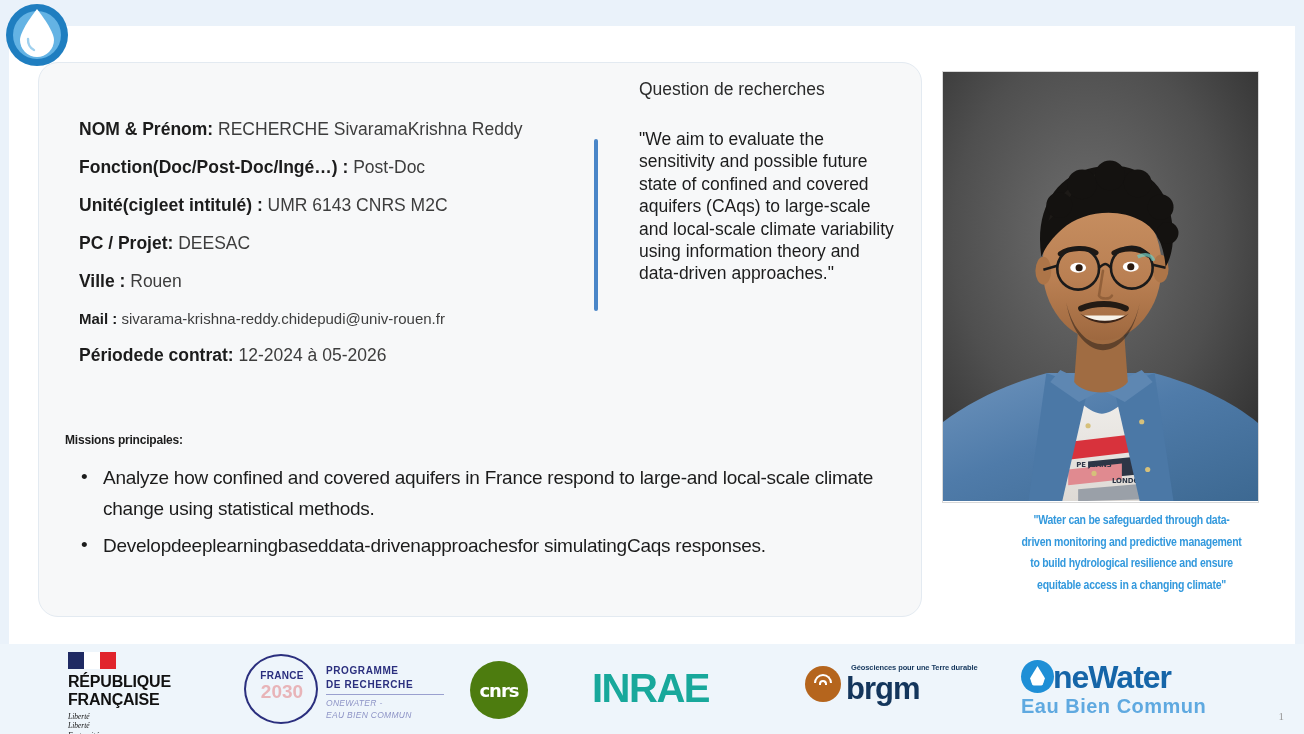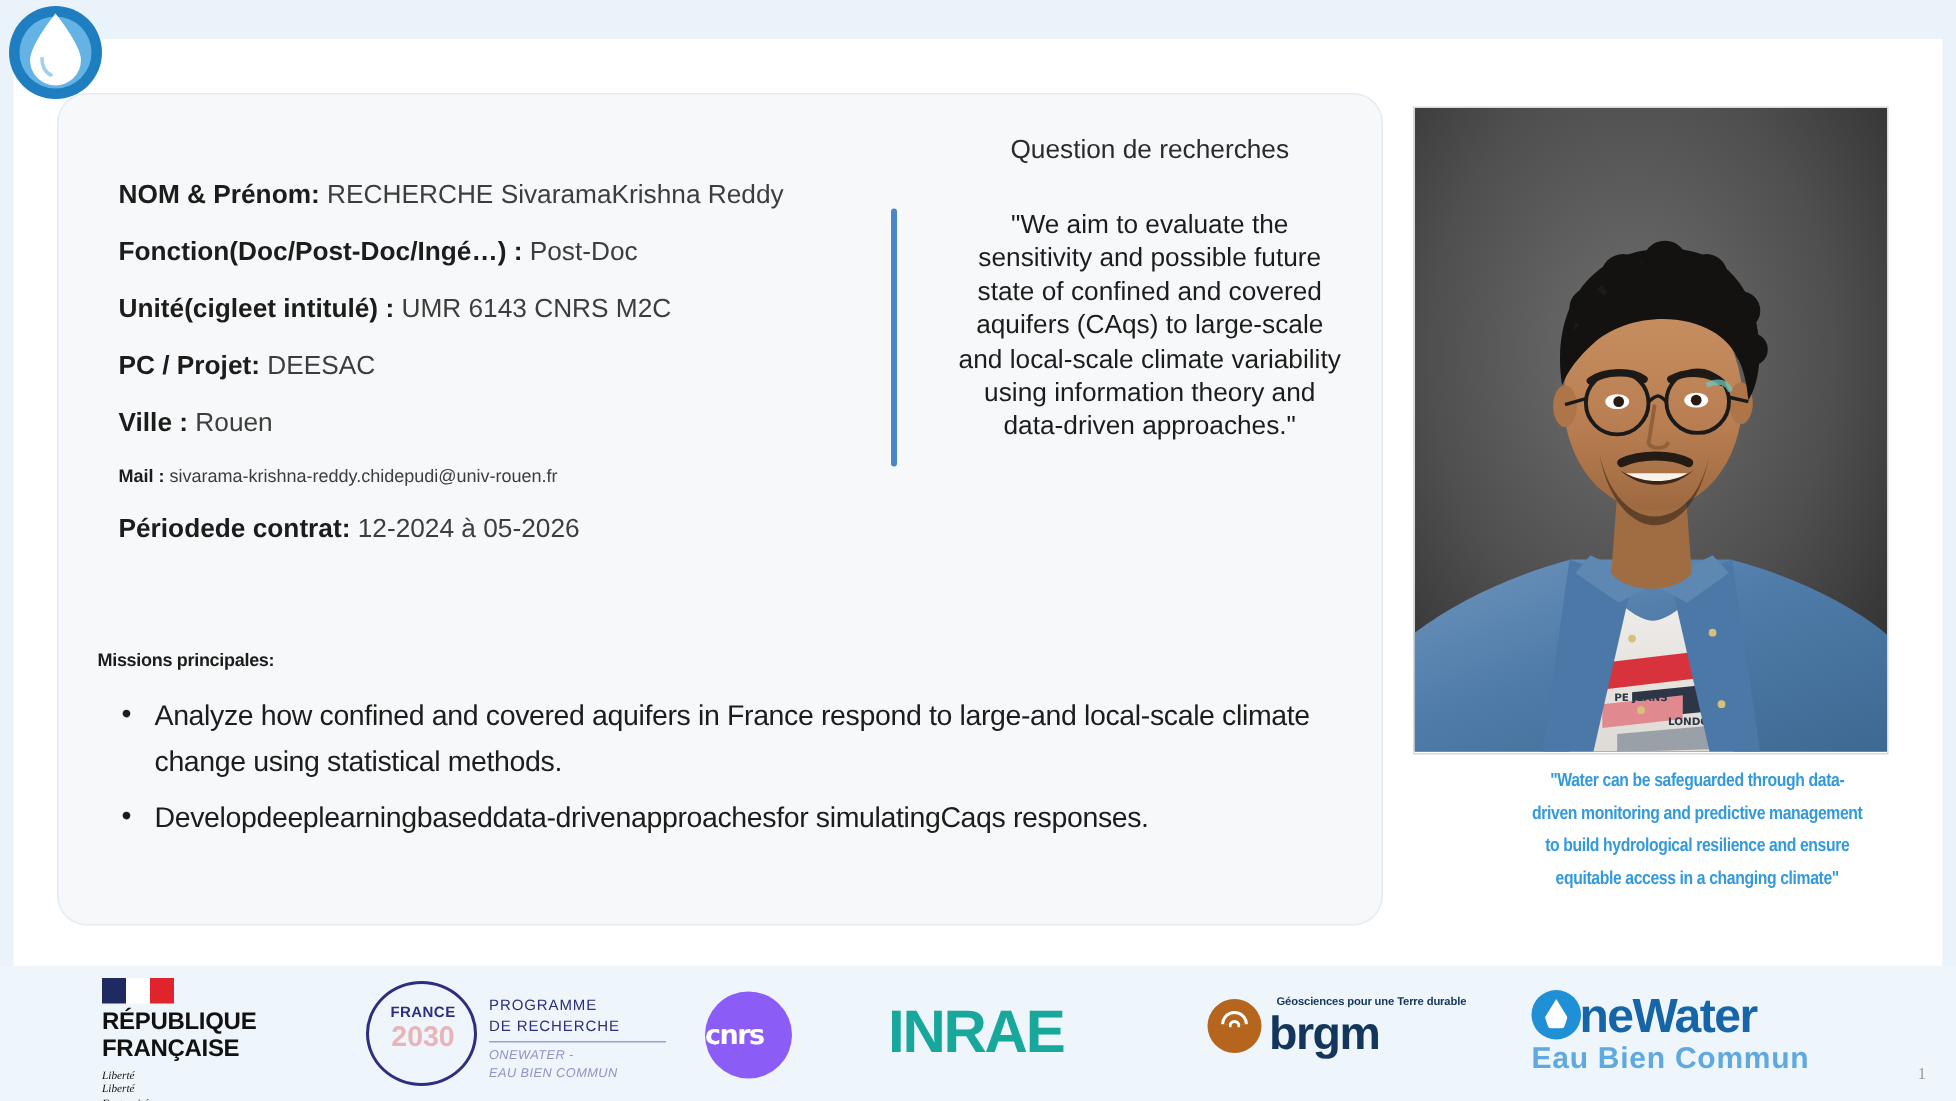--- a/index.html
+++ b/index.html
@@ -22,25 +22,25 @@
 
   
   .info-card {
     position:absolute; left:38px; top:62px; width:884px; height:555px;
     background:#f7f8f9; border:1px solid #e3eaf1; border-radius:20px;
   }
 
   .ident-block { position:absolute; left:40px; top:58px; width:540px; }
   .ident-row { font-size:17.5px; color:#3d3d3d; line-height:1.0; margin-bottom:20.5px; white-space:nowrap; }
   .ident-row b { color:#1c1c1c; font-weight:bold; }
-  .ident-row.mail { font-size:12px; }
+  .ident-row.mail { font-size:15px; }
 
   .divider-bar { position:absolute; left:555px; top:76px; width:4px; height:172px; background:#4a86c8; border-radius:2px; }
 
-  .rq-block { position:absolute; left:600px; top:26px; width:255px; text-align:center; }
+  .rq-block { position:absolute; left:600px; top:16px; width:255px; }
   .rq-title { font-size:17.5px; color:#2b2b2b; line-height:1.2; }
   .rq-text { font-size:17.5px; color:#1c1c1c; line-height:1.28; margin-top:28px; }
 
   .missions { position:absolute; left:26px; top:370px; width:840px; }
   .missions-title { font-size:12px; font-weight:bold; color:#1c1c1c; letter-spacing:-0.2px; }
   .missions ul { list-style:none; margin-top:16px; }
   .missions li { position:relative; padding-left:38px; font-size:19px; color:#1c1c1c; line-height:1.62; margin-bottom:6px; letter-spacing:-0.25px; }
   .missions li .bullet { position:absolute; left:16px; top:-1px; font-size:19px; }
 
   
@@ -63,26 +63,26 @@
   .rf-flag i:nth-child(1){ background:#1f2a63; }
   .rf-flag i:nth-child(2){ background:#ffffff; }
   .rf-flag i:nth-child(3){ background:#e1242c; }
   .rf-name { font-size:16px; font-weight:bold; color:#111; line-height:1.12; margin-top:4px; letter-spacing:-0.2px; }
   .rf-motto { font-size:7.5px; color:#111; font-style:italic; line-height:1.25; margin-top:3px; font-family:"Liberation Serif", serif; }
 
   .l-f2030 { left:244px; top:6px; width:240px; height:76px; }
   .f2030-circle { position:absolute; left:0; top:4px; width:74px; height:70px; border:2px solid #2b2f7e; border-radius:50%; }
   .f2030-txt { position:absolute; left:7px; top:20px; width:62px; text-align:center; font-size:10px; font-weight:bold; color:#2b2f7e; letter-spacing:0.3px; }
   .f2030-num { position:absolute; left:4px; top:31px; width:68px; text-align:center; font-size:19px; font-weight:bold; color:#e8b4b8; letter-spacing:0px; }
-  .pr-title { position:absolute; left:82px; top:14px; font-size:10px; font-weight:normal; color:#2b2f7e; line-height:1.35; letter-spacing:0.6px; }
+  .pr-title { position:absolute; left:82px; top:14px; font-size:10px; font-weight:bold; color:#2b2f7e; line-height:1.35; letter-spacing:0.6px; }
   .pr-rule { position:absolute; left:82px; top:44px; width:118px; height:1px; background:#9aa0cf; }
   .pr-sub { position:absolute; left:82px; top:48px; font-size:8.5px; color:#8e94c6; font-style:italic; line-height:1.4; letter-spacing:0.3px; }
 
   .l-cnrs { left:470px; top:17px; width:58px; height:58px; }
-  .cnrs-disc { width:58px; height:58px; border-radius:50%; background:#8b5cf6; display:flex; align-items:center; }
+  .cnrs-disc { width:58px; height:58px; border-radius:50%; background:#4d7c0f; display:flex; align-items:center; justify-content:center; }
   .cnrs-txt { color:#ffffff; font-size:18px; font-weight:bold; letter-spacing:-1px; font-family:"DejaVu Sans", sans-serif; }
 
   .l-inrae { left:592px; top:24px; }
   .inrae-txt { font-size:40px; font-weight:bold; color:#18a89b; letter-spacing:-1.5px; line-height:1; }
 
   .l-brgm { left:805px; top:14px; width:180px; height:62px; }
   .brgm-dot { position:absolute; left:0; top:8px; width:36px; height:36px; border-radius:50%; background:#b5651d; }
   .brgm-arc { position:absolute; left:9px; top:16px; width:18px; height:9px; border:2.2px solid #ffffff; border-bottom:none; border-radius:12px 12px 0 0; }
   .brgm-arc2 { position:absolute; left:14px; top:22px; width:8px; height:5px; border:2px solid #ffffff; border-bottom:none; border-radius:8px 8px 0 0; }
   .brgm-tag { position:absolute; left:46px; top:5px; font-size:7.5px; font-weight:bold; color:#14365c; letter-spacing:-0.1px; }

